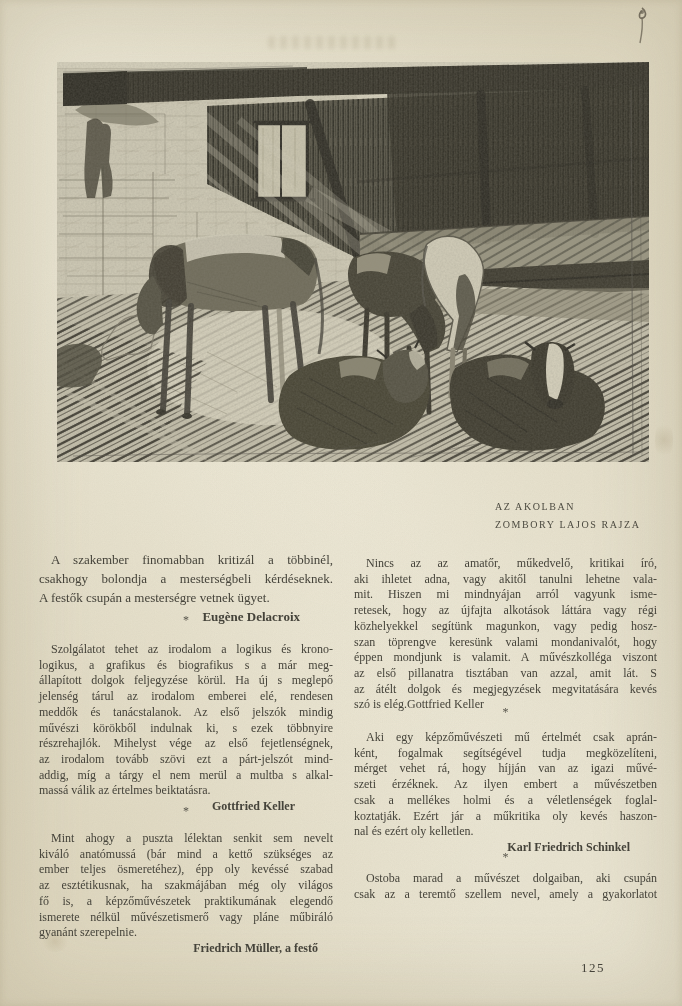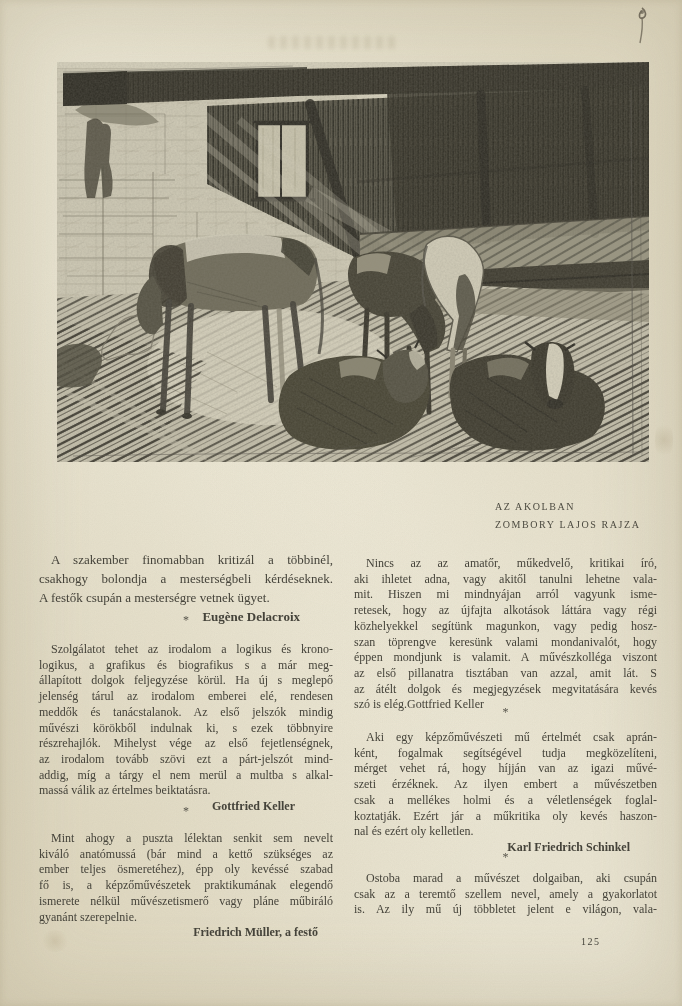--- a/index.html
+++ b/index.html
@@ -28,21 +28,21 @@
   .col-left{left:39px;width:294px;}
   .col-right{left:354px;width:303px;}
   .para{position:absolute;left:0;right:0;font-size:12px;line-height:15.7px;}
   .para.airy{font-size:13px;line-height:19px;}
   .line{text-align:justify;text-align-last:justify;white-space:nowrap;}
   .line.last{text-align-last:left;}
   .lines .line:first-child{text-indent:12px;}
   .attribution{text-align:right;font-weight:bold;}
   .attr-line{display:flex;justify-content:flex-start;}
   .sep{position:absolute;left:0;right:0;text-align:center;font-size:12px;line-height:14px;color:#55534a;}
-  .pagenum{position:absolute;left:581px;top:936px;font-size:10px;letter-spacing:1.5px;color:#45433a;}
+  .pagenum{position:absolute;left:581px;top:960px;font-size:13px;letter-spacing:1.5px;color:#45433a;}
 </style>
 </head>
 <body>
 
 <div class="page">
 
   <svg class="pgrain" width="682" height="1006">
     <defs>
       <filter id="pg">
           <feTurbulence type="fractalNoise" baseFrequency="0.9" numOctaves="2" stitchTiles="stitch"></feTurbulence>
@@ -281,20 +281,21 @@
         </div>
       <div class="attribution" style="padding-right:38px;">Gottfried Keller</div>
     </div>
     <div class="sep" style="top:804px;">*</div>
 
     <div class="para" style="top:831px;">
       <div class="lines">
           <div class="line">Mint ahogy a puszta lélektan senkit sem nevelt</div>
           <div class="line">kiváló anatómussá (bár mind a kettő szükséges az</div>
           <div class="line">ember teljes ösmeretéhez), épp oly kevéssé szabad</div>
+          <div class="line">az esztétikusnak, ha szakmájában még oly világos</div>
           <div class="line">fő is, a képzőművészetek praktikumának elegendő</div>
           <div class="line">ismerete nélkül művészetismerő vagy pláne műbiráló</div>
           <div class="line last">gyanánt szerepelnie.</div>
         </div>
       <div class="attribution" style="padding-right:15px;">Friedrich Müller, a festő</div>
     </div>
   </div>
 
   <div class="col col-right">
     <div class="para" style="top:556px;">
@@ -327,19 +328,18 @@
           <div class="line last">nal és ezért oly kelletlen.</div>
         </div>
       <div class="attribution" style="padding-right:27px;">Karl Friedrich Schinkel</div>
     </div>
     <div class="sep" style="top:850px;">*</div>
 
     <div class="para" style="top:871px;">
       <div class="lines">
           <div class="line">Ostoba marad a művészet dolgaiban, aki csupán</div>
           <div class="line">csak az a teremtő szellem nevel, amely a gyakorlatot</div>
-          <div class="line">is. Az ily mű új többletet jelent e világon, vala-</div>
         </div>
     </div>
   </div>
 
   <div class="pagenum">125</div>
 </div>
 
 </body></html>

